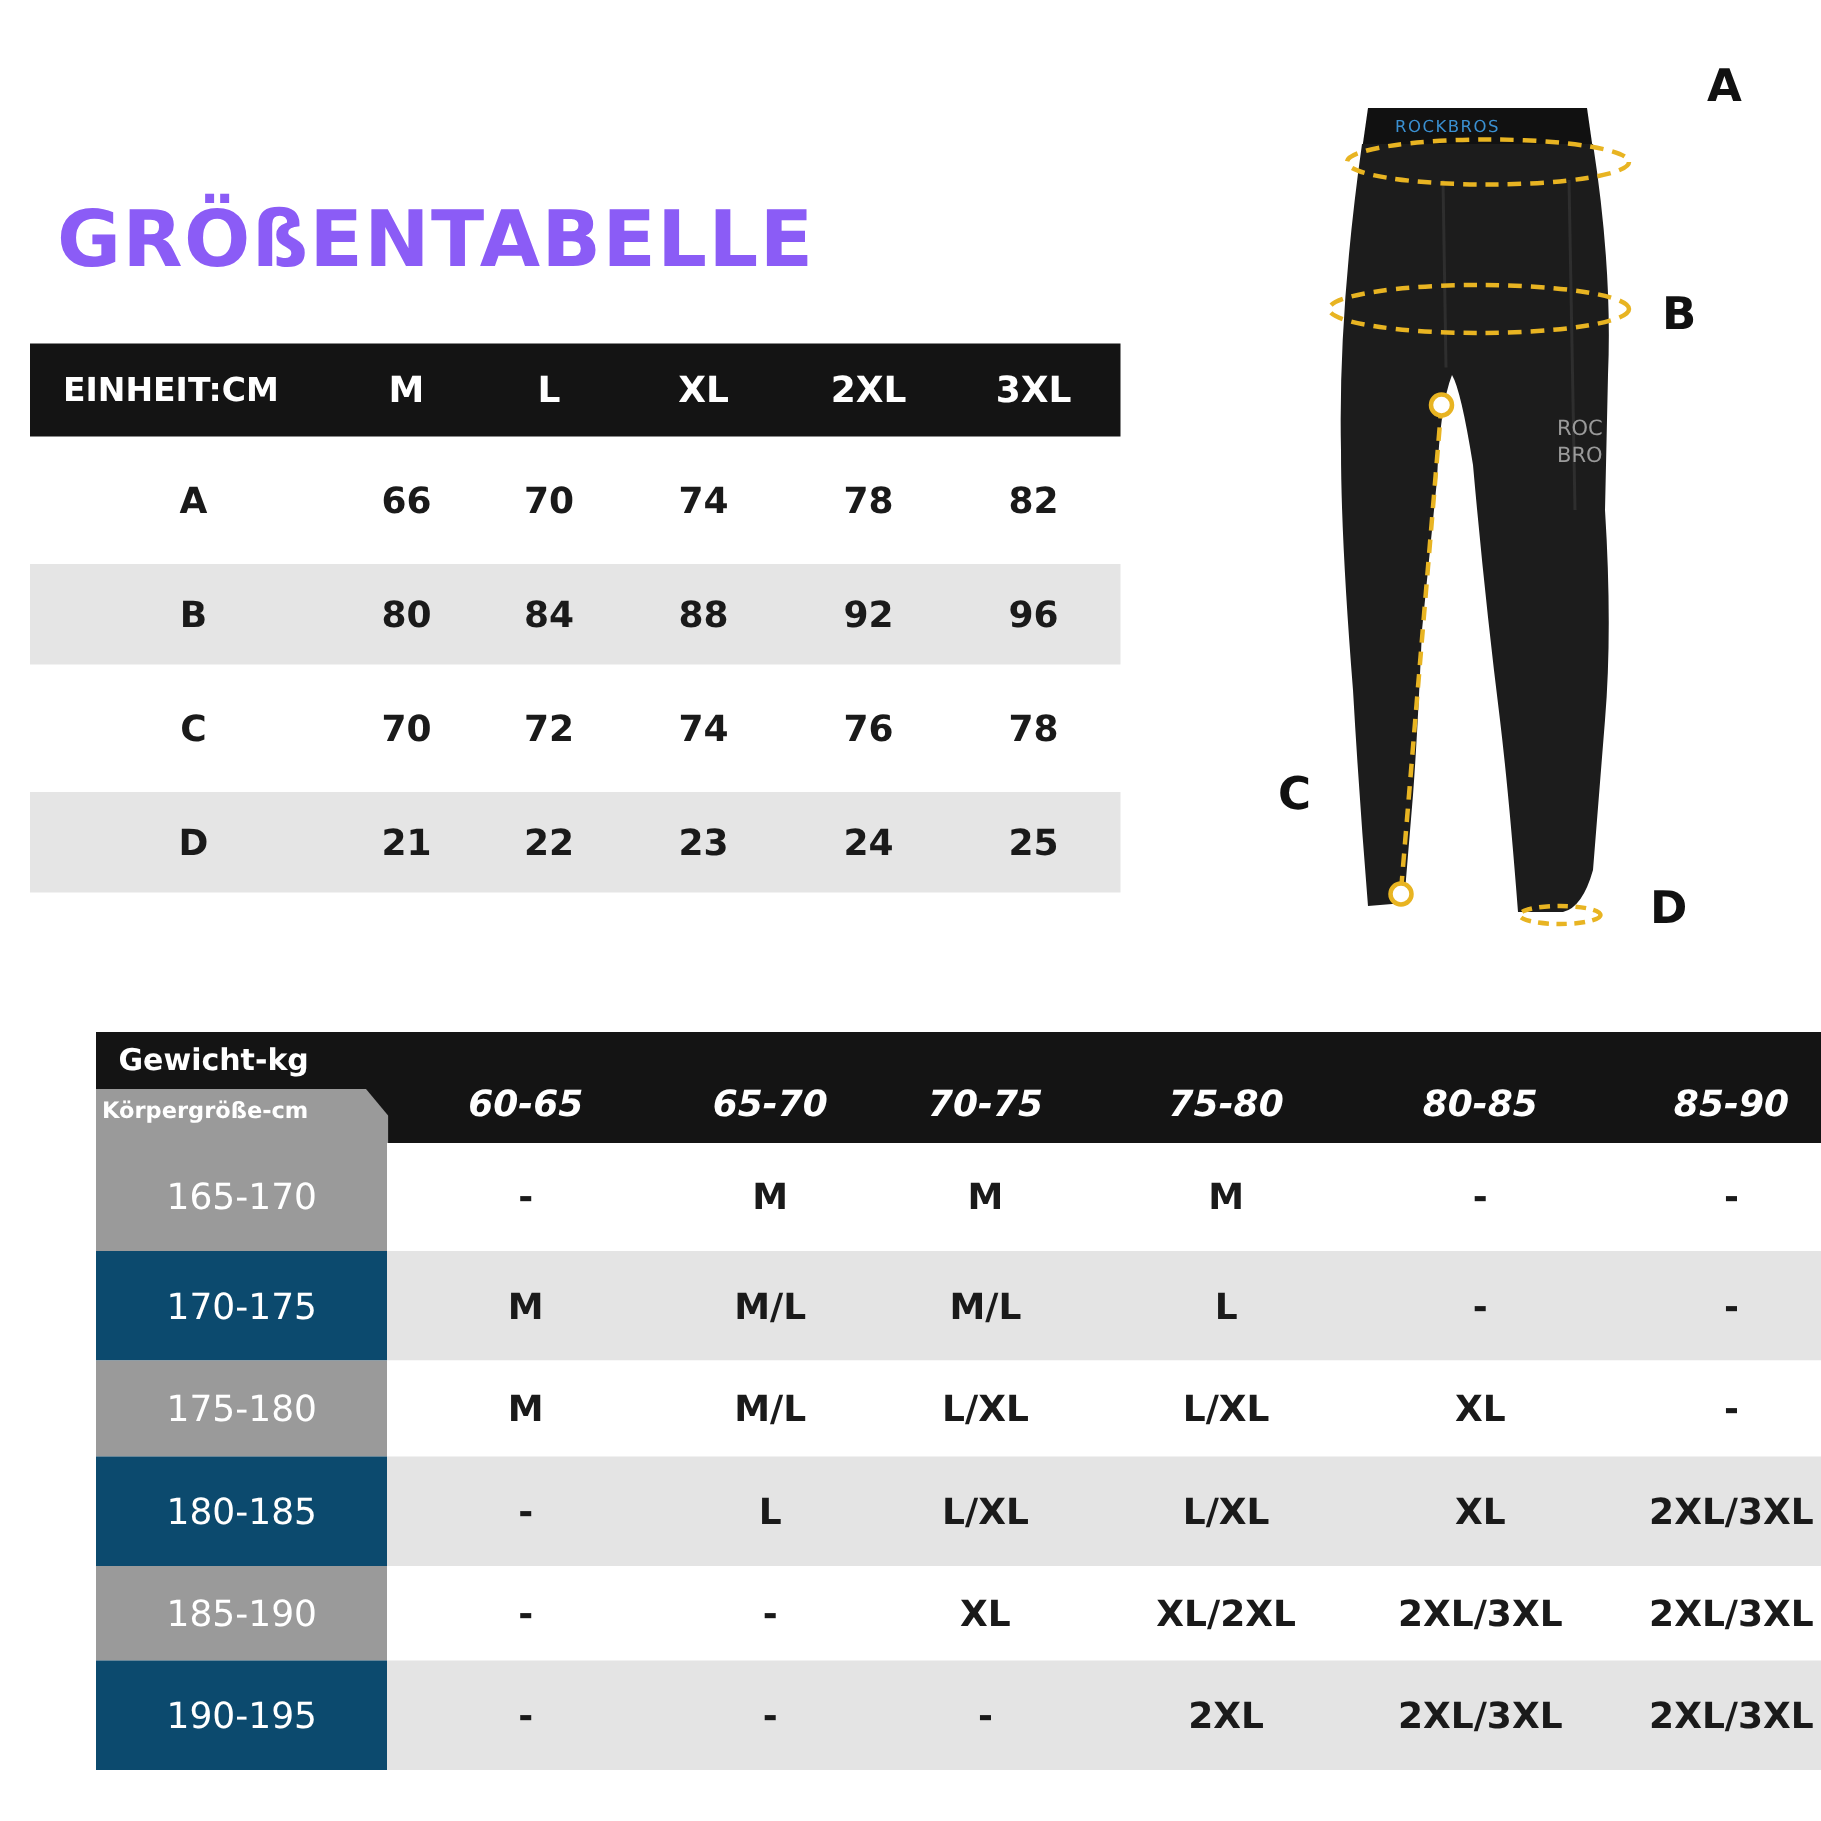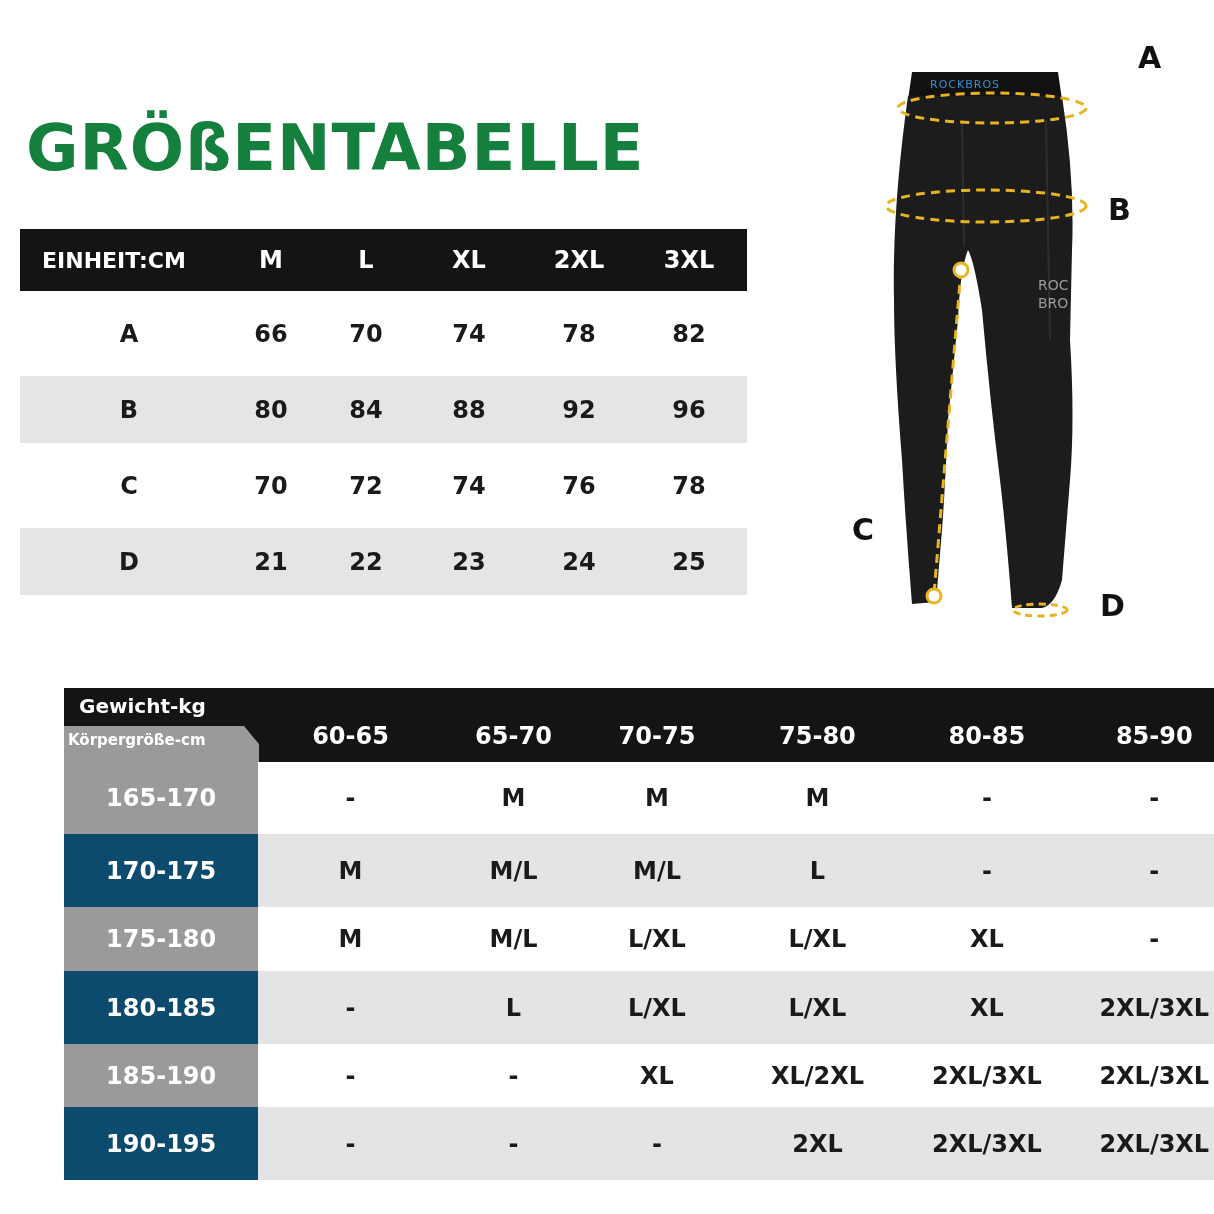--- a/index.html
+++ b/index.html
@@ -1,22 +1,22 @@
 <!DOCTYPE html>
 <html><head>
 <meta charset="utf-8">
 <style>
   html, body { margin: 0; padding: 0; }
   body {
     width: 1214px; height: 1214px; background: #ffffff; position: relative; overflow: hidden;
     font-family: "DejaVu Sans", sans-serif; color: #1a1a1a;
   }
   .title {
-    position: absolute; left: 26px; top: 108px; font-size: 64px; font-weight: bold;
-    letter-spacing: 1px; color: #15803d; margin: 0; line-height: 80px;
+    position: absolute; left: 26px; top: 108px; font-size: 52px; font-weight: bold;
+    letter-spacing: 1px; color: #8b5cf6; margin: 12px; line-height: 80px;
   }
   
   .mtable { position: absolute; left: 20px; top: 229px; width: 727px; }
   .mrow { display: flex; align-items: center; height: 76px; }
   .mrow.head { background: #141414; height: 62px; color: #fff; }
   .mrow.shade { background: #e5e5e5; height: 67px; }
   .mrow.plain { height: 85px; }
   .mcell { font-weight: bold; font-size: 24px; text-align: center; }
   .mcell.c0 { width: 190px; margin-left: 14px; }
   .mcell.c1 { width: 94px; }
@@ -31,24 +31,24 @@
   .letter { position: absolute; font-weight: bold; font-size: 30px; color: #111; }
 
   
   .stable { position: absolute; left: 20px; top: 688px; width: 1176px; padding-left: 44px; }
   .shead { height: 74px; background: #141414; display: flex; position: relative; }
   .shead .corner { width: 195px; position: relative; }
   .corner .wt { position: absolute; left: 15px; top: 6px; color: #fff; font-weight: bold; font-size: 20px; }
   .corner .ht { position: absolute; left: 0; top: 38px; height: 36px; width: 195px; background: #9a9a9a;
     clip-path: polygon(0 0, 180px 0, 195px 18px, 195px 100%, 0 100%); }
   .corner .ht span { position: absolute; left: 4px; top: 5px; color: #fff; font-weight: bold; font-size: 15px; white-space: nowrap; }
-  .hcell { color: #fff; font-weight: bold; font-size: 24px; text-align: center; padding-top: 34px; box-sizing: border-box; }
+  .hcell { color: #fff; font-weight: bold; font-size: 24px; text-align: center; padding-top: 34px; box-sizing: border-box; font-style: italic; }
   .srow { display: flex; height: 68px; align-items: stretch; }
   .srow .rl { width: 195px; display: flex; align-items: center; justify-content: center;
-    color: #fff; font-weight: bold; font-size: 24px; }
+    color: #fff; font-weight: normal; font-size: 24px; }
   .srow.odd { background: #ffffff; }
   .srow.odd .rl { background: #9a9a9a; }
   .srow.even { background: #e4e4e4; }
   .srow.even .rl { background: #0c4a6e; }
   .scell { display: flex; align-items: center; justify-content: center; font-weight: bold; font-size: 24px; color: #1a1a1a; }
   .w1 { width: 120px; } .w2 { width: 142px; } .w3 { width: 146px; } .w4 { width: 176px; } .w5 { width: 164px; } .w6 { width: 172px; }
 </style>
 </head>
 <body>
 

